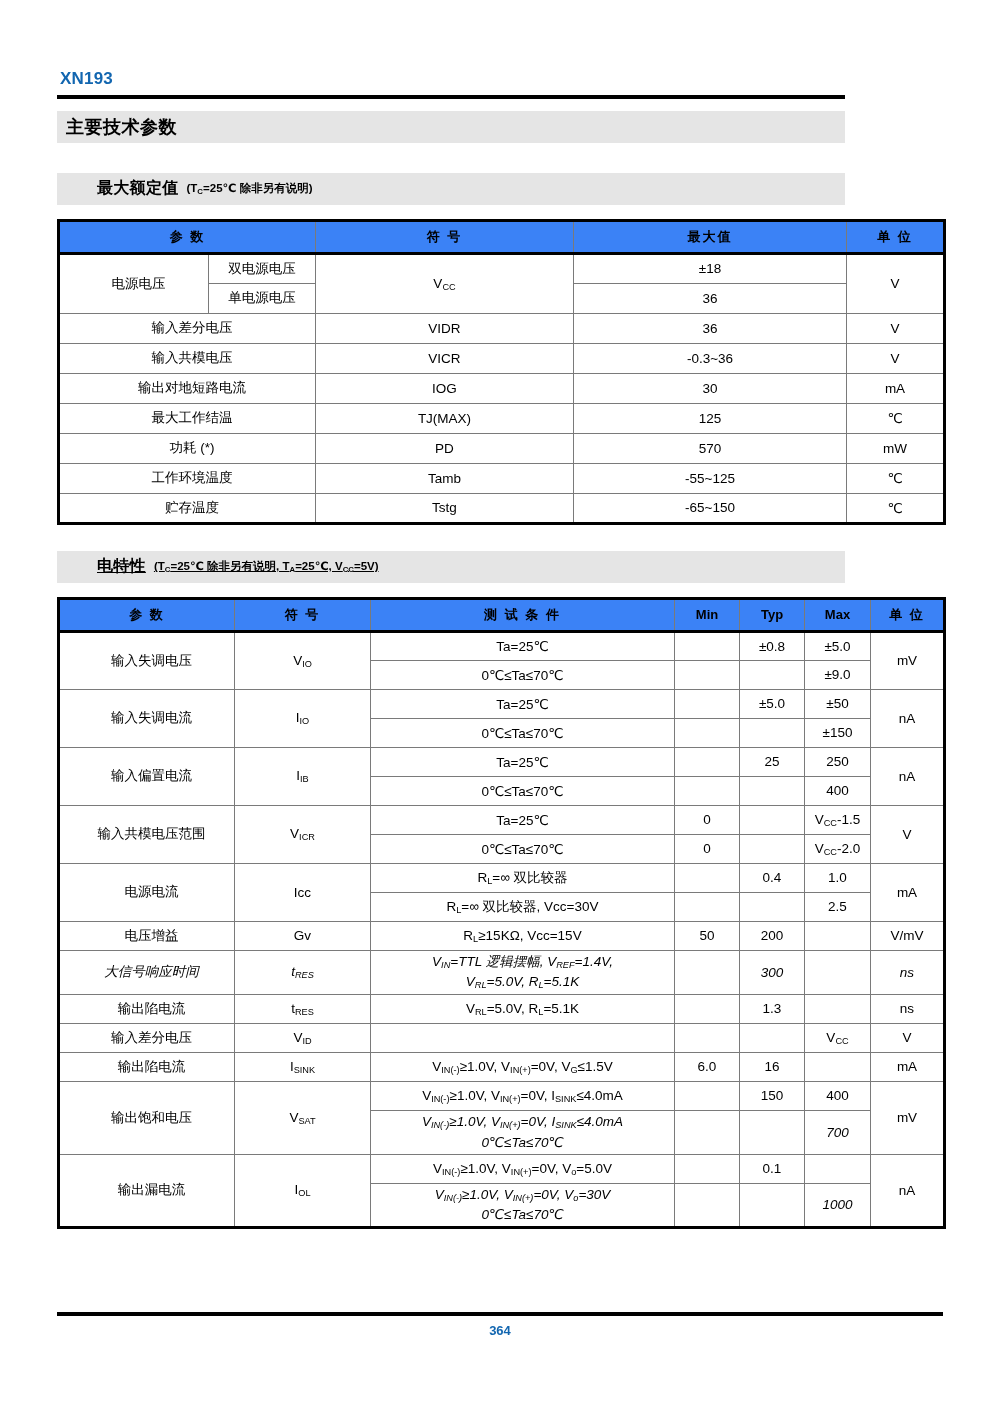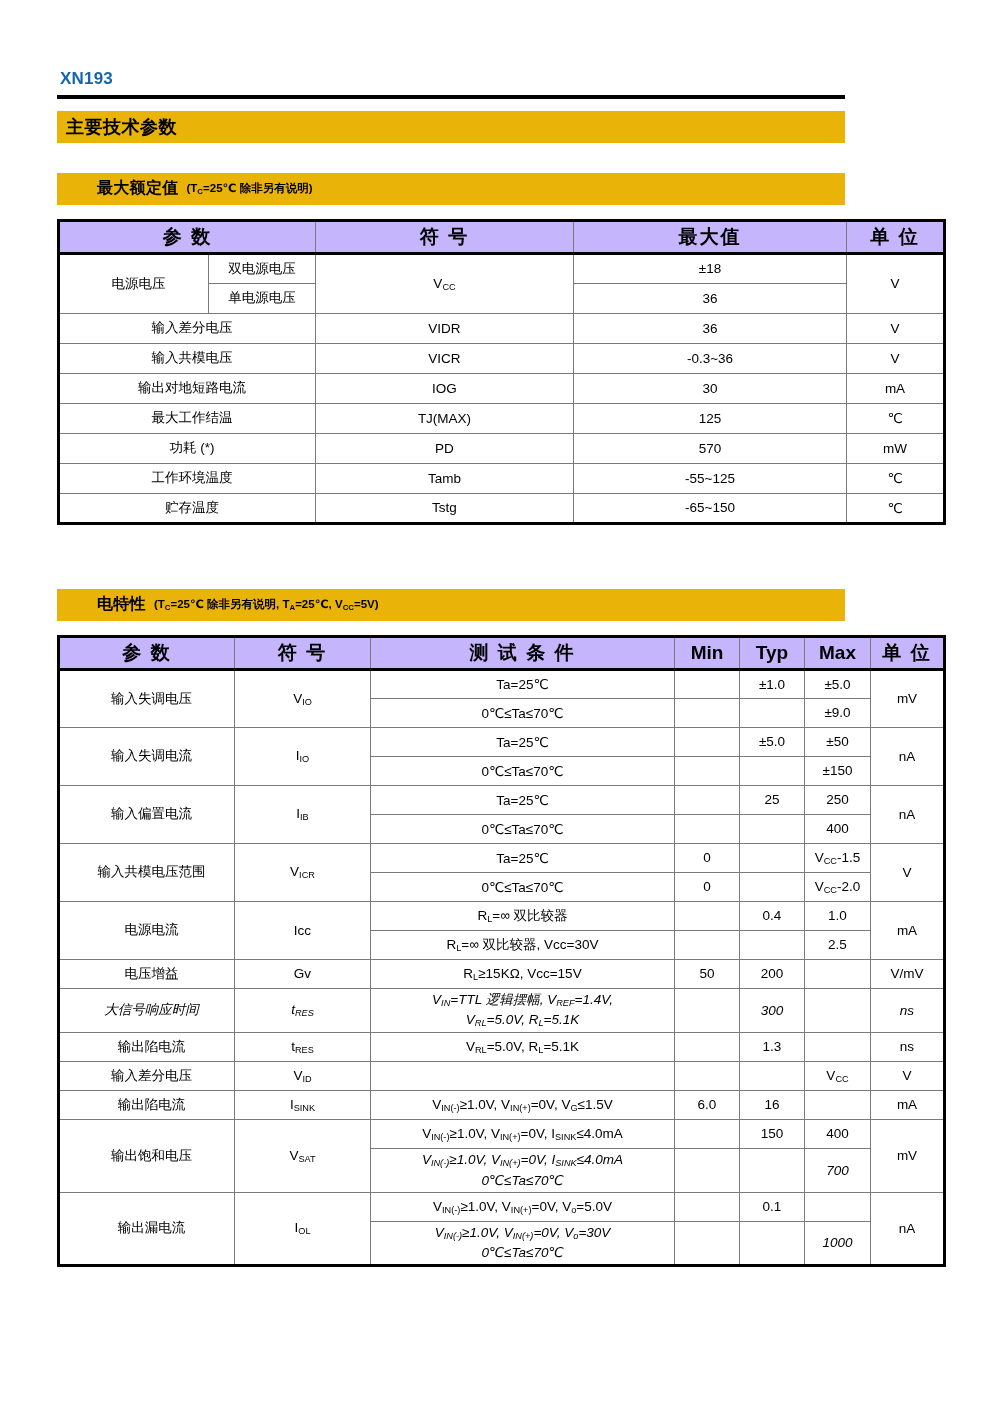--- a/index.html
+++ b/index.html
@@ -39,21 +39,21 @@
     line-height: 1.1;
   }
   .rule-top {
     margin-top: 6px;
     height: 4px;
     background: #000000;
   }
 
   
   .banner {
-    background: #eab308;
+    background: #e5e5e5;
     height: 32px;
     margin-top: 12px;
     display: flex;
     align-items: center;
     padding-left: 9px;
     box-sizing: border-box;
   }
   .banner-main {
     font-size: 18px;
     font-weight: bold;
@@ -85,23 +85,23 @@
   }
   table.dt td, table.dt th {
     border: 1px solid #7a7a7a;
     text-align: center;
     vertical-align: middle;
     font-size: 13.5px;
     padding: 0 3px;
     background: #ffffff;
   }
   table.dt thead th {
-    background: #c4b5fd;
-    font-weight: bold;
-    font-size: 19px;
+    background: #3b82f6;
+    font-weight: bold;
+    font-size: 13px;
     height: 30px;
     border-bottom: 3px solid #000000;
     letter-spacing: 2px;
   }
   table.dt {
     border: 3px solid #000000;
   }
   .cell-left {
     text-align: left;
     padding-left: 12px !important;
@@ -216,21 +216,21 @@
         </tr>
         <tr class="r30">
           <td class="cell-left" colspan="2">贮存温度</td>
           <td>Tstg</td>
           <td>-65~150</td>
           <td>℃</td>
         </tr>
       </tbody>
     </table>
 
-    <div class="banner banner-sub" style="margin-top:64px;">
+    <div class="banner banner-sub" style="margin-top:26px;text-decoration:underline;">
       <span class="b-title">电特性</span>
       <span class="b-cond">(T<sub>C</sub>=25℃ 除非另有说明, T<sub>A</sub>=25℃, V<sub>CC</sub>=5V)</span>
     </div>
 
     <table class="dt">
       <colgroup>
         <col style="width:176px">
         <col style="width:136px">
         <col style="width:304px">
         <col style="width:65px">
@@ -249,21 +249,21 @@
           <th>单  位</th>
         </tr>
       </thead>
       <tbody>
 
         <tr class="r29">
           <td class="cell-left" rowspan="2">输入失调电压</td>
           <td rowspan="2">V<sub>IO</sub></td>
           <td>Ta=25℃</td>
           <td></td>
-          <td>±1.0</td>
+          <td>±0.8</td>
           <td>±5.0</td>
           <td rowspan="2">mV</td>
         </tr>
         <tr class="r29">
           <td>0℃≤Ta≤70℃</td>
           <td></td>
           <td></td>
           <td>±9.0</td>
         </tr>
 
@@ -411,13 +411,17 @@
           <td></td>
           <td></td>
           <td>1000</td>
         </tr>
 
       </tbody>
     </table>
 
   </div>
 
+  <div class="footer-wrap">
+    <div class="rule-bottom"></div>
+    <div class="page-num">364</div>
+  </div>
 </div>
 
 </body></html>

